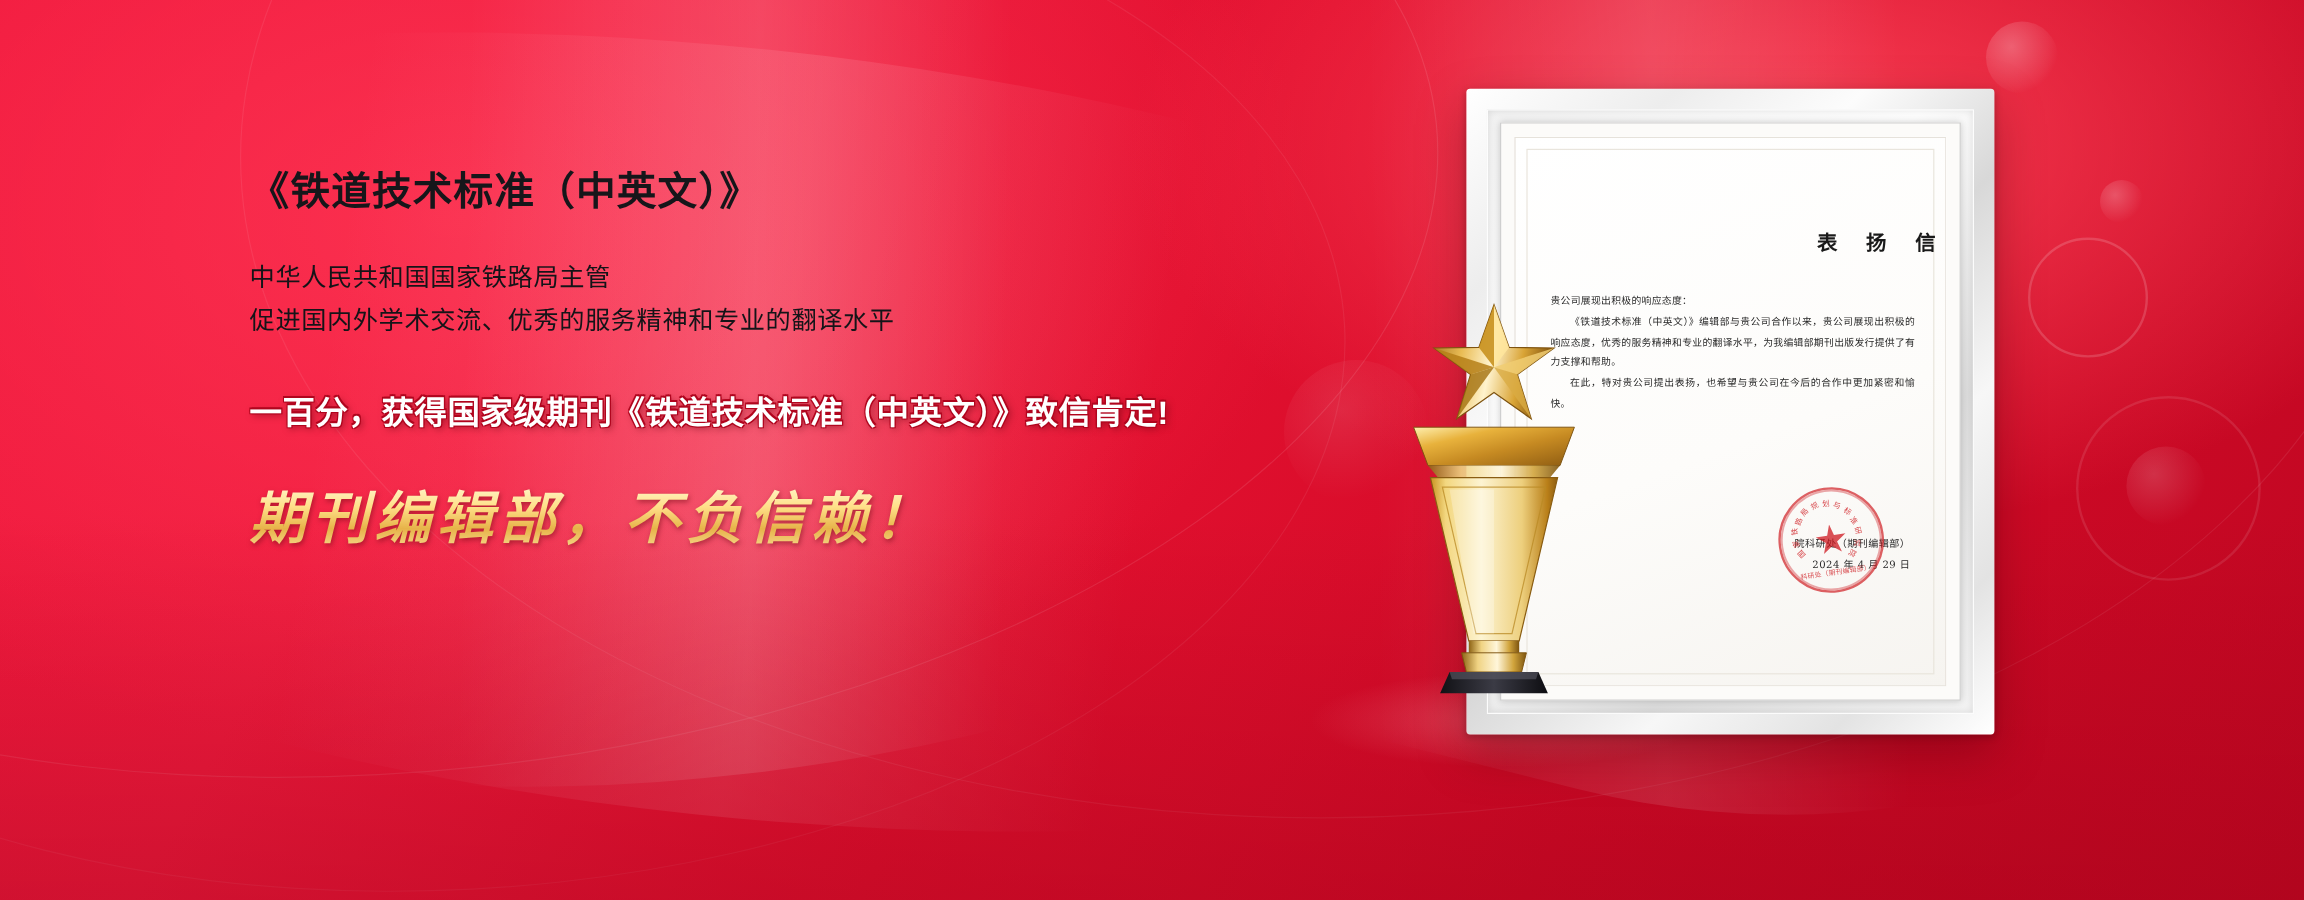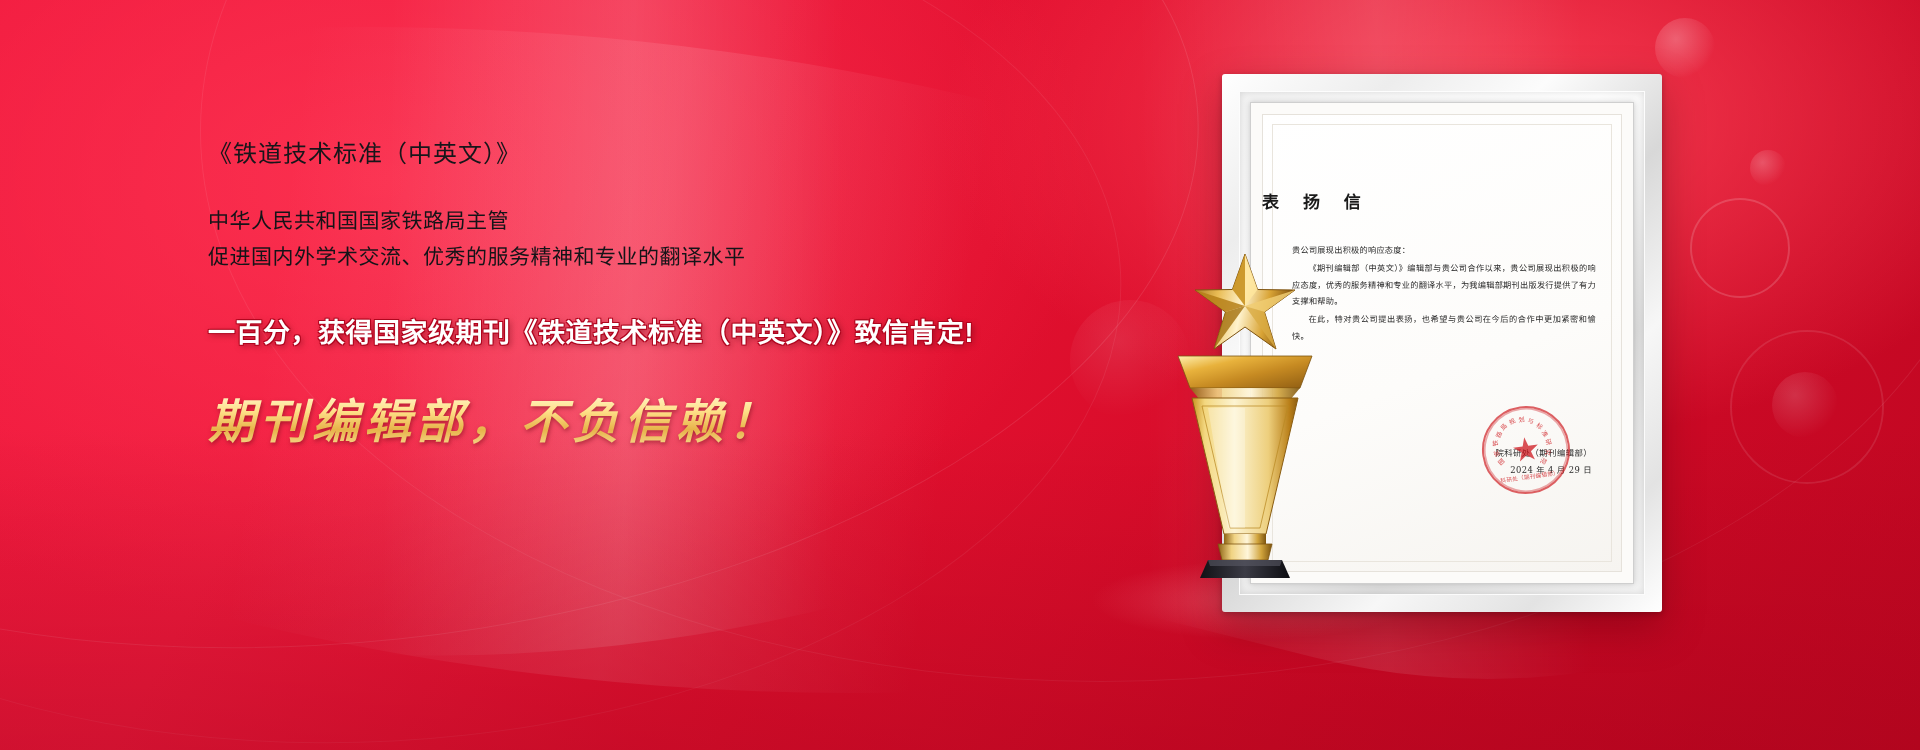--- a/index.html
+++ b/index.html
@@ -38,21 +38,21 @@
   .b1{left:1655px;top:18px;width:60px;height:60px;background:radial-gradient(circle at 35% 35%,rgba(255,255,255,.26),rgba(255,255,255,.05) 60%,rgba(255,255,255,0) 72%);}
   .b2{left:1750px;top:150px;width:36px;height:36px;background:radial-gradient(circle at 35% 35%,rgba(255,255,255,.22),rgba(255,255,255,0) 70%);}
   .b3{left:1690px;top:198px;width:96px;height:96px;border:2px solid rgba(255,255,255,.16);}
   .b4{left:1730px;top:330px;width:150px;height:150px;border:2px solid rgba(255,255,255,.10);}
   .b5{left:1772px;top:372px;width:66px;height:66px;background:radial-gradient(circle at 35% 35%,rgba(255,255,255,.16),rgba(255,255,255,0) 72%);}
   .b6{left:1070px;top:300px;width:120px;height:120px;background:radial-gradient(circle at 40% 35%,rgba(255,255,255,.10),rgba(255,255,255,0) 70%);}
 
   
   .copy{position:absolute;left:208px;top:140px;width:860px;z-index:6;}
   .journal-title{
-    font-size:24px;font-weight:400;color:#16161a;letter-spacing:1px;line-height:1.2;margin:0 0 34px 0;
+    font-size:33px;font-weight:700;color:#16161a;letter-spacing:1px;line-height:1.2;margin:0 0 34px 0;
   }
   .desc{margin:0 0 42px 0;}
   .desc-line{font-size:21px;color:#141418;line-height:1.72;letter-spacing:.5px;font-weight:500;}
   .headline{
     font-size:27px;font-weight:800;color:#ffffff;letter-spacing:.5px;line-height:1.25;margin:0 0 44px 0;
     text-shadow:0 0 1px #b1061f,1px 1px 0 #b1061f,-1px 1px 0 #b1061f,1px -1px 0 #b1061f,-1px -1px 0 #b1061f,2px 2px 6px rgba(90,0,12,.55);
   }
   .slogan{
     font-family:"DejaVu Serif","Liberation Serif",serif;
     font-size:47px;font-weight:700;font-style:italic;letter-spacing:5px;line-height:1.15;margin:0;
@@ -84,21 +84,21 @@
     position:absolute;left:40px;top:40px;right:40px;bottom:40px;
     background:linear-gradient(160deg,#ffffff 0%,#fdfcfa 55%,#f6f4f0 100%);
     box-shadow:inset 0 0 0 1px #e6e2db;
     overflow:hidden;
   }
   .paper-border{
     position:absolute;left:10px;top:10px;right:10px;bottom:10px;
     border:1px solid #e9e5dd;
   }
   .cert-title{
-    position:absolute;left:0;right:0;top:74px;text-align:left;
+    position:absolute;left:0;right:0;top:74px;text-align:right;
     font-family:"DejaVu Serif","Liberation Serif",serif;
     font-size:17px;font-weight:700;color:#1a1a1a;letter-spacing:9px;
   }
   .cert-body{
     position:absolute;left:30px;right:26px;top:128px;
     font-family:"DejaVu Serif","Liberation Serif",serif;
     font-size:8.2px;color:#2a2a2a;line-height:2.05;letter-spacing:.25px;text-align:justify;
   }
   .cert-body p{margin:0 0 1px 0;}
   .cert-body p.indent{text-indent:2em;}
@@ -178,21 +178,21 @@
     <div class="frame-outer"></div>
     <div class="frame-bevel"></div>
     <div class="frame-mat"></div>
     <div class="paper">
       <div class="paper-border"></div>
 
       <div class="cert-title">表 扬 信</div>
 
       <div class="cert-body">
         <p>贵公司展现出积极的响应态度：</p>
-        <p class="indent">《期刊编辑部（中英文）》编辑部与贵公司合作以来，贵公司展现出积极的响应态度，优秀的服务精神和专业的翻译水平，为我编辑部期刊出版发行提供了有力支撑和帮助。</p>
+        <p class="indent">《铁道技术标准（中英文）》编辑部与贵公司合作以来，贵公司展现出积极的响应态度，优秀的服务精神和专业的翻译水平，为我编辑部期刊出版发行提供了有力支撑和帮助。</p>
         <p class="indent">在此，特对贵公司提出表扬，也希望与贵公司在今后的合作中更加紧密和愉快。</p>
       </div>
 
       <div class="cert-sign">
         <div>院科研处（期刊编辑部）</div>
         <div>2024 年 4 月 29 日</div>
       </div>
 
       <div class="seal">
         <div class="seal-arc">

